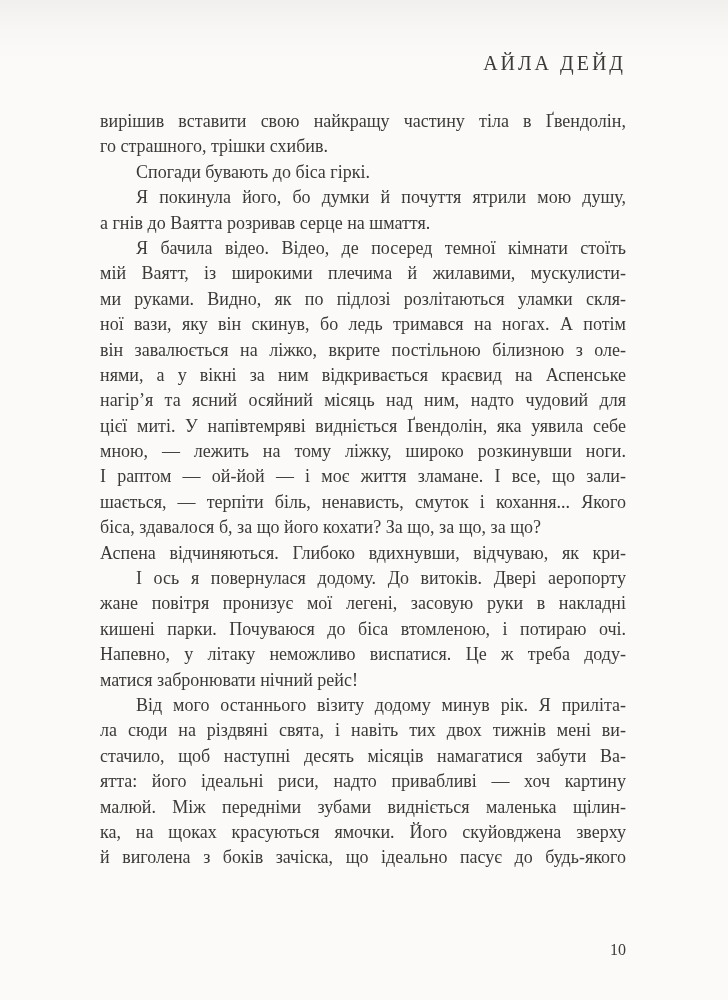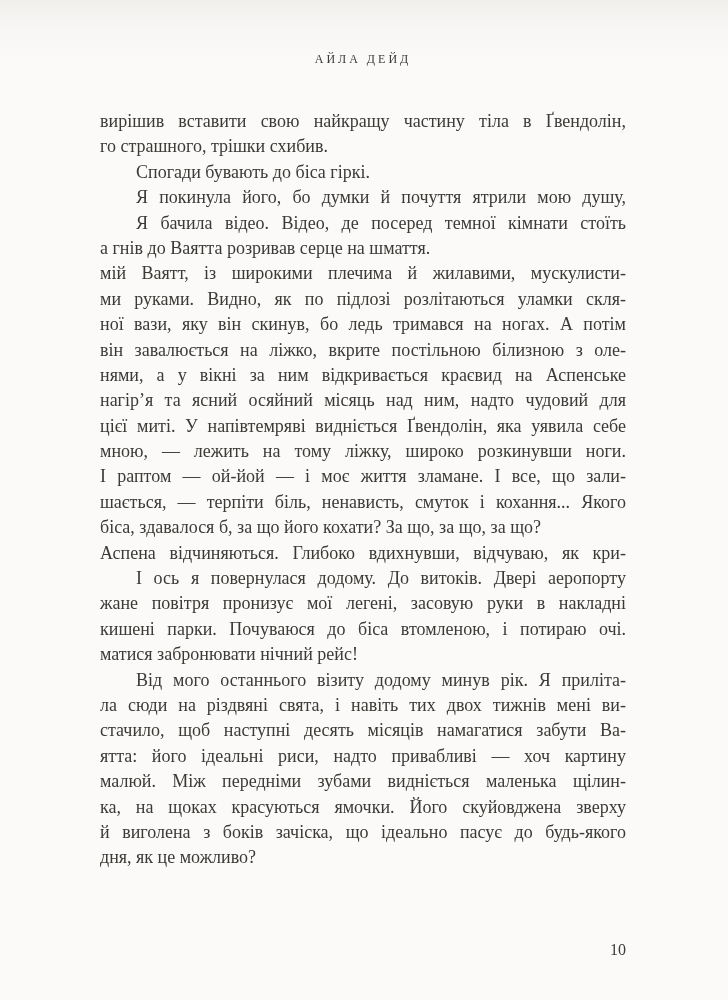--- a/index.html
+++ b/index.html
@@ -25,22 +25,22 @@
     height: 1000px;
     background:
       linear-gradient(to bottom, rgba(210,208,204,0.25) 0px, rgba(210,208,204,0.08) 30px, rgba(210,208,204,0) 60px),
       var(--paper);
   }
   .running-header {
     position: absolute;
     top: 52px;
     left: 100px;
     width: 526px;
-    text-align: center;
-    font-size: 12px;
+    text-align: right;
+    font-size: 20px;
     letter-spacing: 3px;
     color: var(--ink);
   }
   .text-block {
     position: absolute;
     top: 109px;
     left: 100px;
     width: 526px;
   }
   .line {
@@ -75,42 +75,42 @@
 <body>
 
 <div class="page">
   <div class="running-header">АЙЛА ДЕЙД</div>
 
   <div class="text-block">
       <div class="line"><span>вирішив вставити свою найкращу частину тіла в Ґвендолін,</span></div>
       <div class="line para-end"><span>го страшного, трішки схибив.</span></div>
       <div class="line indent para-end"><span>Спогади бувають до біса гіркі.</span></div>
       <div class="line indent"><span>Я покинула його, бо думки й почуття ятрили мою душу,</span></div>
+      <div class="line para-end"><span>а гнів до Ваятта розривав серце на шмаття.</span></div>
       <div class="line indent"><span>Я бачила відео. Відео, де посеред темної кімнати стоїть</span></div>
-      <div class="line para-end"><span>а гнів до Ваятта розривав серце на шмаття.</span></div>
       <div class="line"><span class="it">мій</span><span> Ваятт, із широкими плечима й жилавими, мускулисти-</span></div>
       <div class="line"><span>ми руками. Видно, як по підлозі розлітаються уламки скля-</span></div>
       <div class="line"><span>ної вази, яку він скинув, бо ледь тримався на ногах. А потім</span></div>
       <div class="line"><span>він завалюється на ліжко, вкрите постільною білизною з оле-</span></div>
       <div class="line"><span>нями, а у вікні за ним відкривається краєвид на Аспенське</span></div>
       <div class="line"><span>нагір’я та ясний осяйний місяць над ним, надто чудовий для</span></div>
       <div class="line"><span>цієї миті. У напівтемряві видніється Ґвендолін, яка уявила себе</span></div>
       <div class="line"><span>мною, — лежить на тому ліжку, широко розкинувши ноги.</span></div>
       <div class="line"><span>І раптом — ой-йой — і моє життя зламане. І все, що зали-</span></div>
       <div class="line"><span>шається, — терпіти біль, ненависть, смуток і кохання... Якого</span></div>
       <div class="line para-end"><span>біса, здавалося б, за що його кохати? </span><span class="it">За що, за що, за що?</span></div>
       <div class="line"><span>Аспена відчиняються. Глибоко вдихнувши, відчуваю, як кри-</span></div>
       <div class="line indent"><span>І ось я повернулася додому. </span><span class="it">До витоків.</span><span> Двері аеропорту</span></div>
       <div class="line"><span>жане повітря пронизує мої легені, засовую руки в накладні</span></div>
       <div class="line"><span>кишені парки. Почуваюся до біса втомленою, і потираю очі.</span></div>
+      <div class="line"><span>Напевно, у літаку неможливо виспатися. Це ж треба доду-</span></div>
       <div class="line para-end"><span>матися забронювати нічний рейс!</span></div>
       <div class="line indent"><span>Від мого останнього візиту додому минув рік. Я приліта-</span></div>
       <div class="line"><span>ла сюди на різдвяні свята, і навіть тих двох тижнів мені ви-</span></div>
       <div class="line"><span>стачило, щоб наступні десять місяців намагатися забути Ва-</span></div>
       <div class="line"><span>ятта: його ідеальні риси, надто привабливі — хоч картину</span></div>
       <div class="line"><span>малюй. Між передніми зубами видніється маленька щілин-</span></div>
       <div class="line"><span>ка, на щоках красуються ямочки. Його скуйовджена зверху</span></div>
       <div class="line"><span>й виголена з боків зачіска, що ідеально пасує до будь-якого</span></div>
-      <div class="line para-end"><span>дня, як це можливо?</span></div>
     </div>
 
   <div class="folio">10</div>
 </div>
 
 </body></html>

